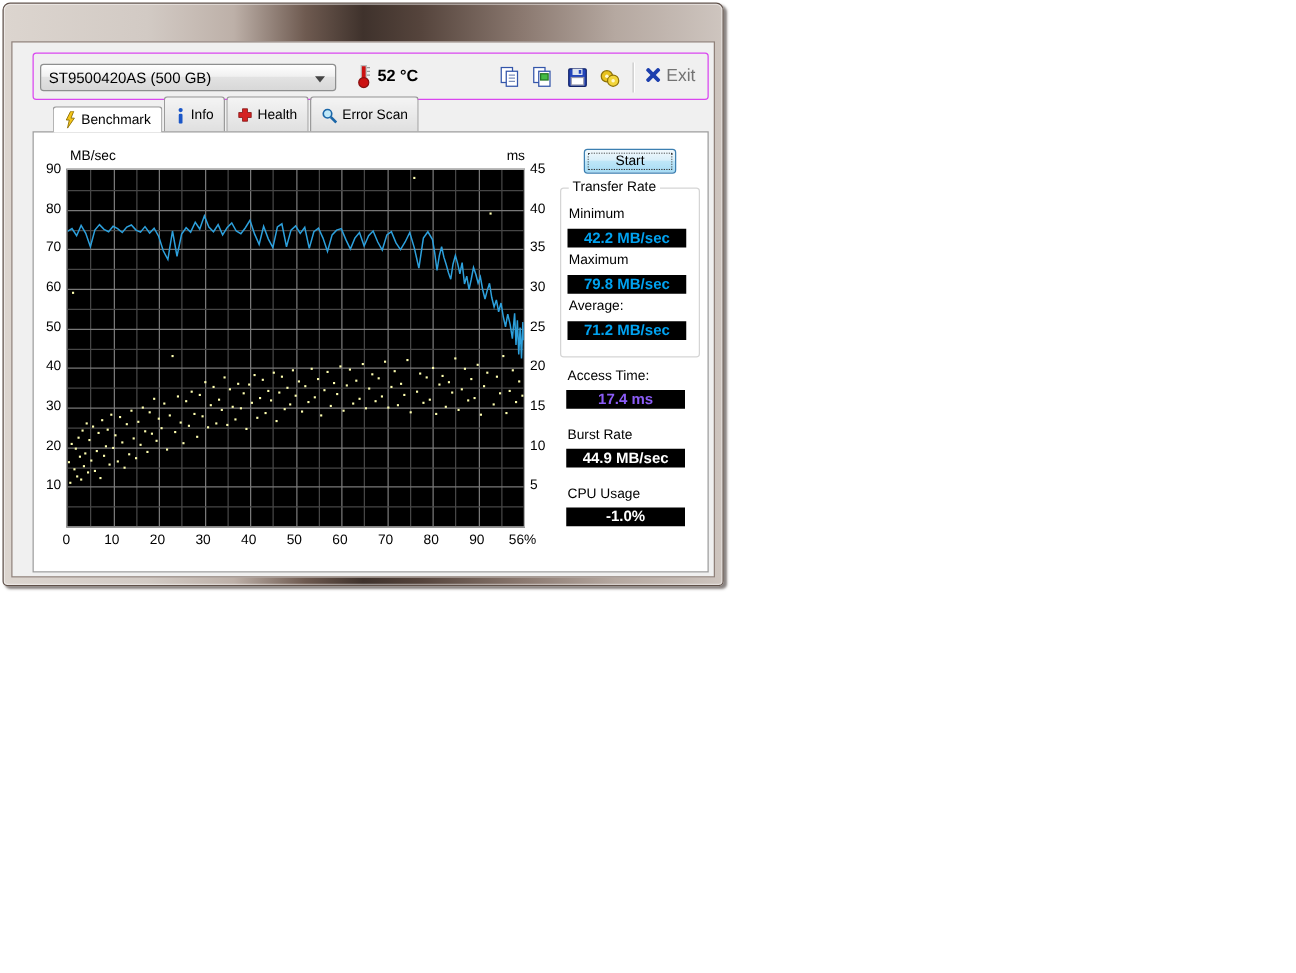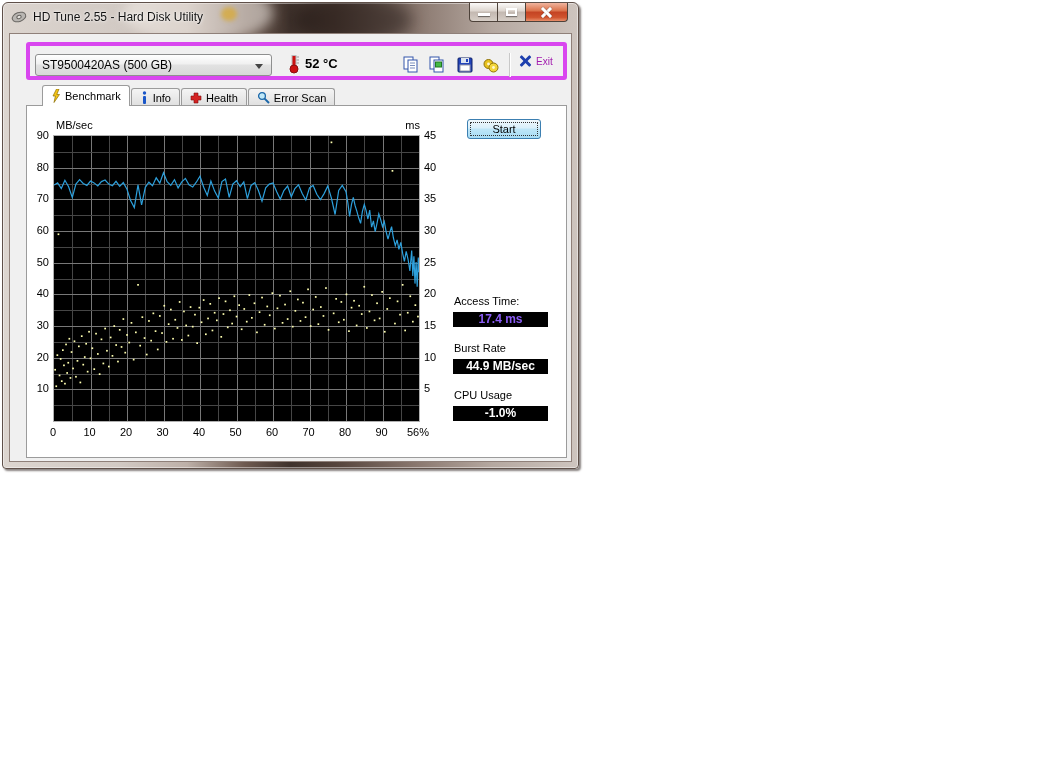--- a/index.html
+++ b/index.html
@@ -25,35 +25,35 @@
     background:linear-gradient(#f0b49e, #da7048 45%, #c44323 50%, #d0542e 80%, #e8906c); }
   .glyph-min { position:absolute; left:8px; bottom:5px; width:12px; height:3px; background:#fff; box-shadow:0 1px 1px rgba(0,0,0,.5); }
   .glyph-max { position:absolute; left:8px; top:5px; width:11px; height:8px; border:2px solid #fff; box-shadow:0 1px 1px rgba(0,0,0,.4); }
   .glyph-close { position:absolute; left:14px; top:4px; width:13px; height:10px; }
   .glyph-close:before, .glyph-close:after { content:""; position:absolute; left:5px; top:-1px; width:3px; height:13px; background:#fff; box-shadow:0 0 1px rgba(0,0,0,.6); }
   .glyph-close:before { transform:rotate(45deg); }
   .glyph-close:after { transform:rotate(-45deg); }
 
   .client { position:absolute; left:6px; right:6px; top:30px; bottom:6px; background:#f0f0f0; border:1px solid #8f8079; }
 
-  .toolbar-frame { position:absolute; left:16px; top:8px; width:541px; height:38px; border:4px solid #d946ef; border-radius:3px; background:#f0f0f0; }
+  .toolbar-frame { position:absolute; left:16px; top:8px; width:541px; height:38px; border:1px solid #d946ef; border-radius:3px; background:#f0f0f0; }
   .combo { position:absolute; left:5px; top:8px; width:237px; height:22px; border:1px solid #8e8f8f; border-radius:3px;
     background:linear-gradient(#ffffff,#f0f0f0 45%,#e2e2e2 50%,#d8d8d8); display:flex; align-items:center; padding-left:6px; font-size:12px; color:#000; }
   .combo-arrow { position:absolute; right:8px; top:9px; width:0; height:0; border-left:4px solid transparent; border-right:4px solid transparent; border-top:5px solid #444; }
   .temp-wrap { position:absolute; left:258px; top:6px; display:flex; align-items:center; gap:5px; }
   .temp-text { font-size:13px; font-weight:bold; color:#000; }
   .tb-icon { position:absolute; top:10px; width:18px; height:18px; }
   .tb-sep { position:absolute; left:479px; top:7px; width:1px; height:24px; background:#c8c8c8; box-shadow:1px 0 0 #fff; }
-  .exit-btn { position:absolute; left:489px; top:9px; display:flex; align-items:center; gap:5px; font-size:10px; color:#a21caf; }
+  .exit-btn { position:absolute; left:489px; top:9px; display:flex; align-items:center; gap:5px; font-size:14px; color:#737373; }
   .xicon { position:relative; width:12px; height:12px; }
   .xicon:before,.xicon:after { content:""; position:absolute; left:5px; top:-1px; width:3px; height:14px; background:#1d3fae; border-radius:1px; }
   .xicon:before { transform:rotate(45deg); } .xicon:after { transform:rotate(-45deg); }
 
   .tabs { position:absolute; left:16px; top:52px; display:flex; align-items:flex-end; height:20px; }
-  .tab { display:flex; align-items:center; gap:4px; font-size:11px; color:#000; padding:0 8px; height:18px;
+  .tab { display:flex; align-items:center; gap:4px; font-size:11px; color:#000; padding:0 8px; height:29px;
     border:1px solid #9b9b9b; border-bottom:none; border-radius:3px 3px 0 0; margin-right:1px;
     background:linear-gradient(#f4f4f4,#dfdfdf); position:relative; }
   .tab.active { height:21px; background:#fff; z-index:3;margin-left:16px; }
   .tab-content { position:absolute; left:16px; top:71px; width:541px; height:353px; background:#fff; border:1px solid #9b9b9b; z-index:2; }
 
   .chart-area { position:absolute; left:0; top:0; width:420px; height:353px; }
   .plot-wrap { position:absolute; left:26px; top:29px; width:367px; height:287px; background:#000; border:1px solid #b0b0b0; }
   .axis-title { position:absolute; font-size:11px; color:#000; }
   .tick { position:absolute; font-size:11px; color:#000; line-height:14px; }
   .tick.l { left:0; width:22px; text-align:right; }
@@ -70,43 +70,20 @@
   .groupbox-label { position:absolute; left:6px; top:-7px; background:#fff; padding:0 3px; font-size:11px; color:#000; }
   .field-label { position:absolute; font-size:11px; color:#000; }
   .value-box { position:absolute; width:95px; height:15px; background:#000; font-size:12px; font-weight:bold;
     display:flex; align-items:center; justify-content:center; line-height:15px; }
   .v-blue { color:#00a2f0; } .v-yellow { color:#8b5cf6; } .v-white { color:#ffffff; }
 </style>
 </head>
 <body>
 
 <div class="window">
-  <div class="titlebar">
-    <div class="blob1"></div>
-    <div class="blob2"></div>
-    <div class="blob3"></div>
-    <div class="titlebar-inner">
-      <svg width="16" height="16" viewBox="0 0 16 16">
-        <ellipse cx="8" cy="8" rx="7" ry="4.5" transform="rotate(-20 8 8)" fill="#b9b6b2" stroke="#6a6763"></ellipse>
-        <ellipse cx="8" cy="8" rx="2.2" ry="1.6" transform="rotate(-20 8 8)" fill="#e8e6e2" stroke="#6a6763"></ellipse>
-      </svg>
-      <span class="title-text">HD Tune 2.55 - Hard Disk Utility</span>
-    </div>
-    <div class="caption-buttons">
-      <div class="cap-btn min">
-          <div class="glyph-min"></div>
-        </div>
-      <div class="cap-btn max">
-          <div class="glyph-max"></div>
-        </div>
-      <div class="cap-btn close">
-          <div class="glyph-close"></div>
-        </div>
-    </div>
-  </div>
 
   <div class="client">
 
     <div class="toolbar-frame">
       <div class="combo">
         <span>ST9500420AS (500 GB)</span>
         <div class="combo-arrow"></div>
       </div>
       <div class="temp-wrap">
         <svg width="12" height="22" viewBox="0 0 12 22">
@@ -426,20 +403,29 @@
             <div class="tick x" style="left: 336.5px;">90</div>
             <div class="tick x" style="left: 373px;">56%</div>
           </div>
       </div>
 
       <div class="start-btn">
         <div class="focus"></div>
         <span>Start</span>
       </div>
 
+      <div class="groupbox">
+        <div class="groupbox-label">Transfer Rate</div>
+        <div class="field-label" style="left:6px; top:14px;">Minimum</div>
+        <div class="value-box v-blue" style="left:5px; top:32px;">42.2 MB/sec</div>
+        <div class="field-label" style="left:6px; top:51px;">Maximum</div>
+        <div class="value-box v-blue" style="left:5px; top:69px;">79.8 MB/sec</div>
+        <div class="field-label" style="left:6px; top:88px;">Average:</div>
+        <div class="value-box v-blue" style="left:5px; top:106px;">71.2 MB/sec</div>
+      </div>
 
       <div class="field-label" style="left:427px; top:189px;">Access Time:</div>
       <div class="value-box v-yellow" style="left:426px; top:206px;">17.4 ms</div>
 
       <div class="field-label" style="left:427px; top:236px;">Burst Rate</div>
       <div class="value-box v-white" style="left:426px; top:253px;">44.9 MB/sec</div>
 
       <div class="field-label" style="left:427px; top:283px;">CPU Usage</div>
       <div class="value-box v-white" style="left:426px; top:300px;">-1.0%</div>
 

